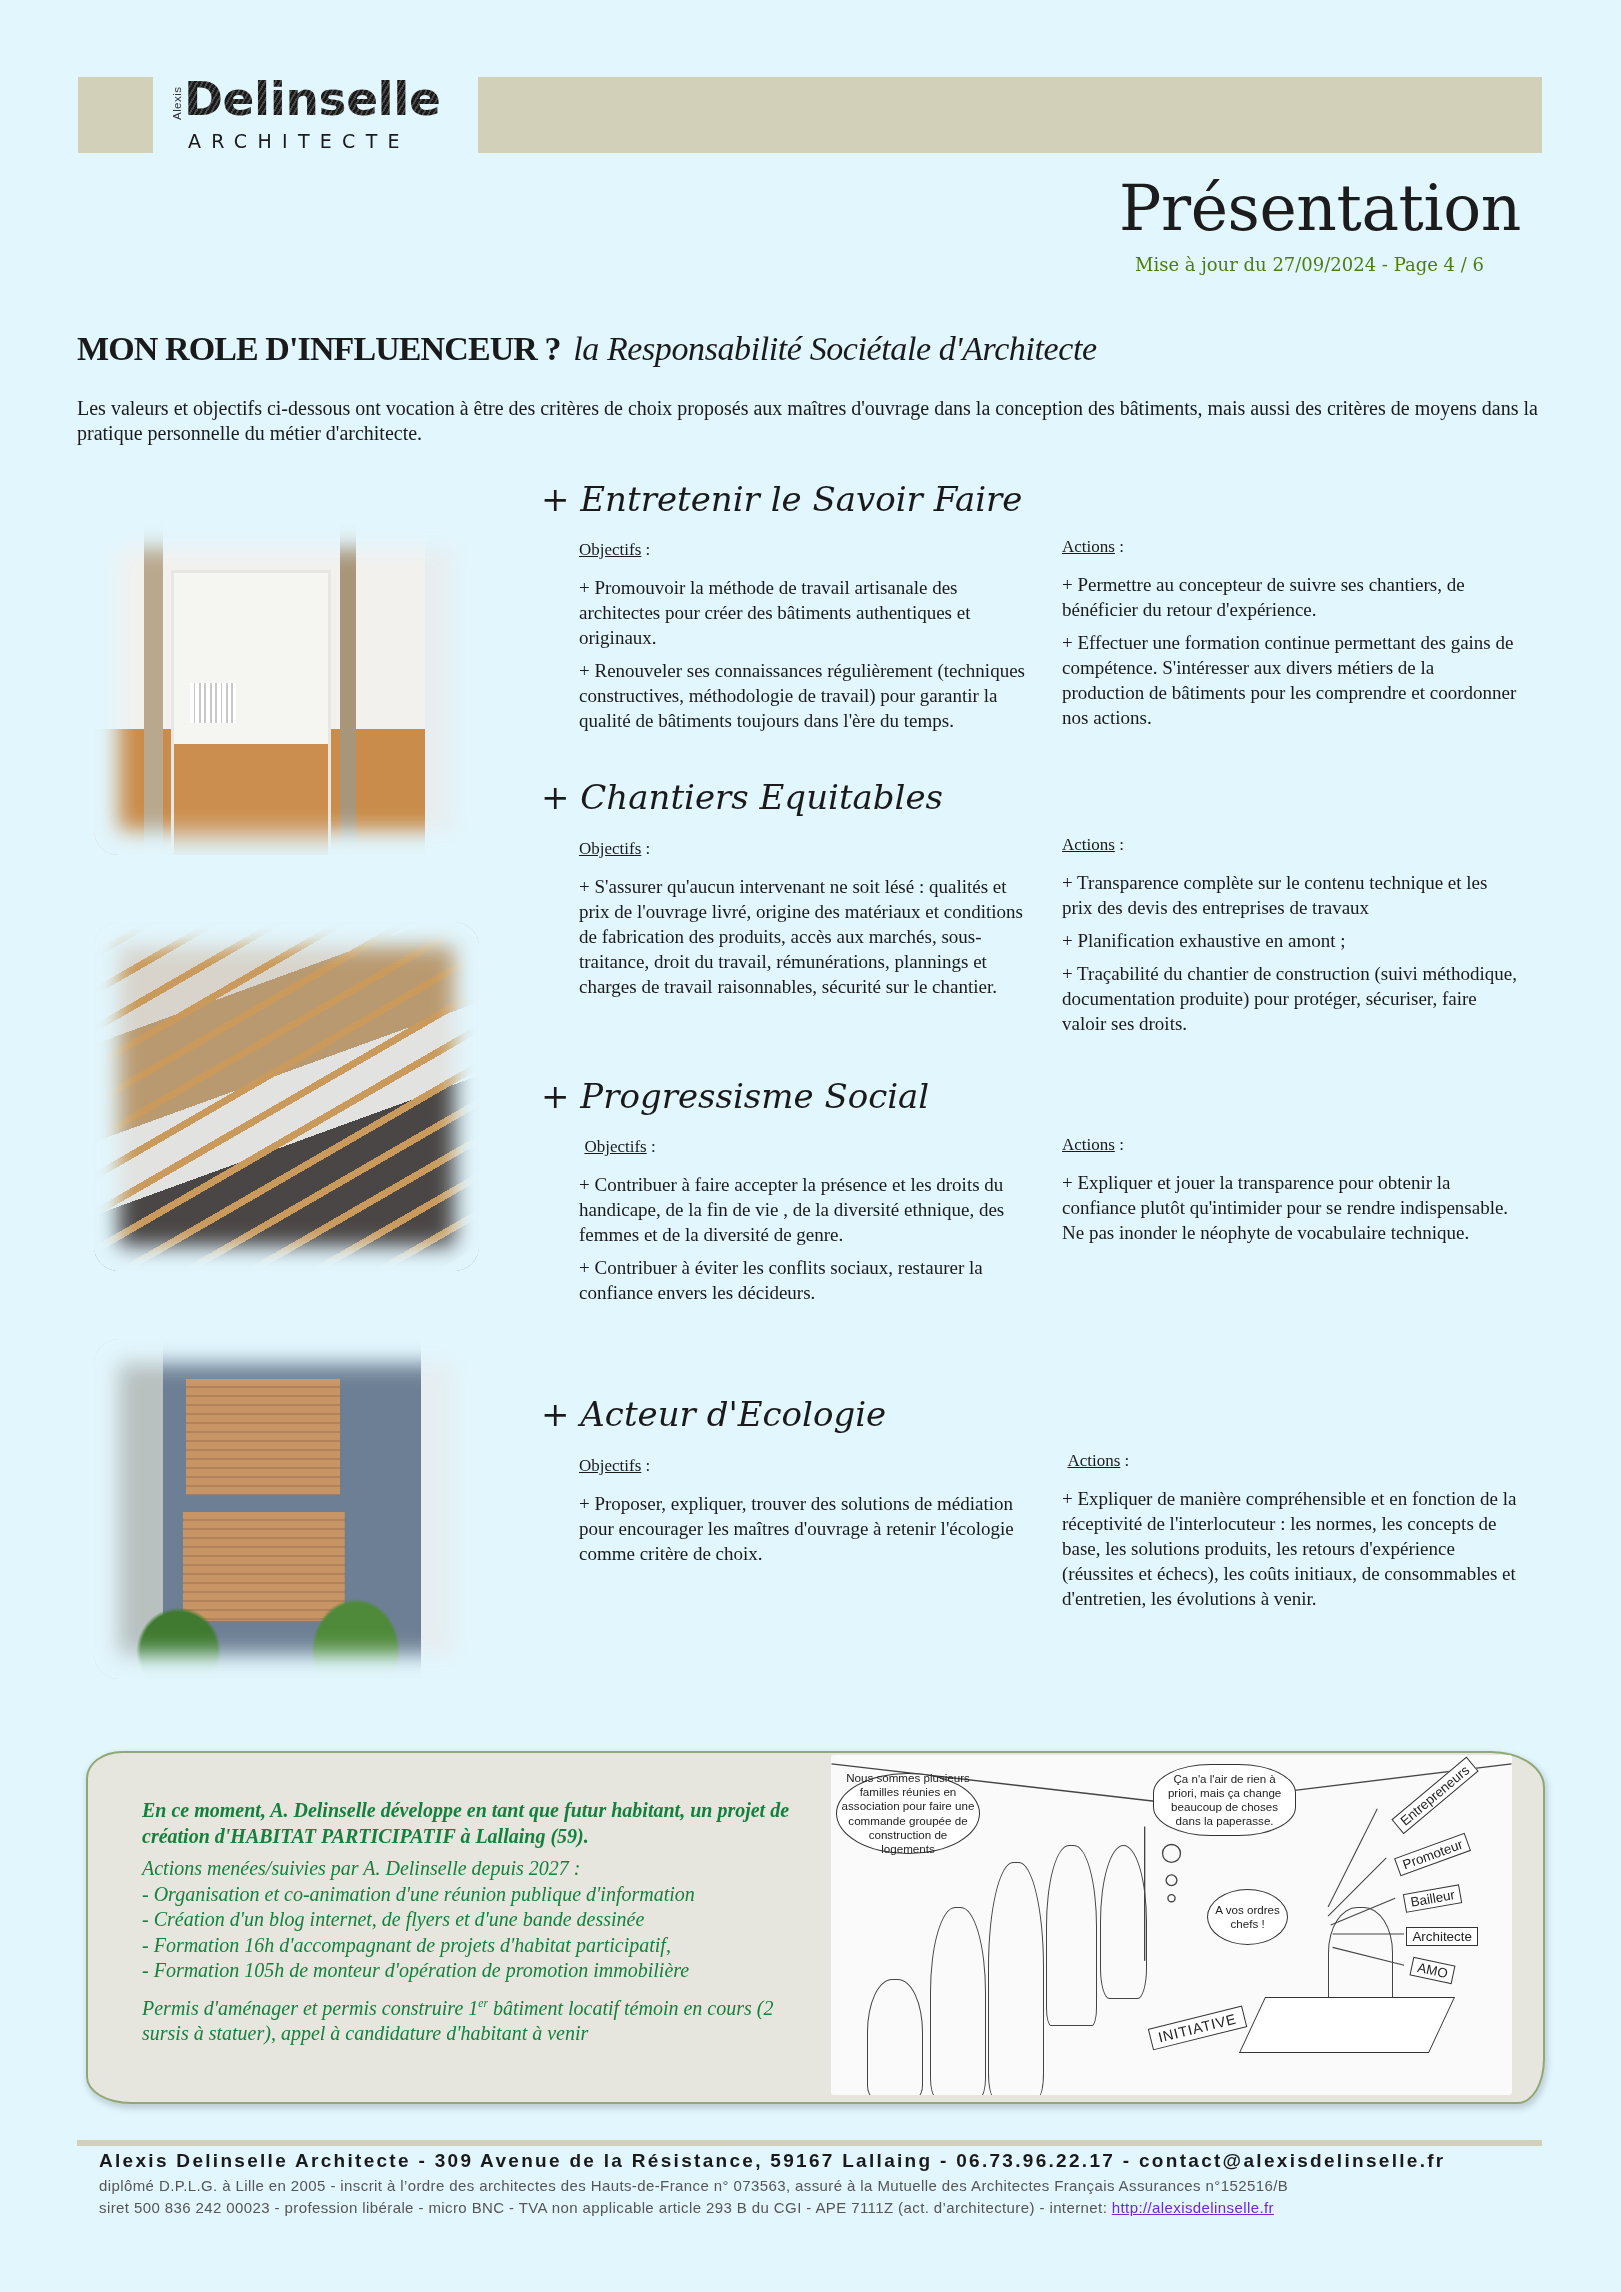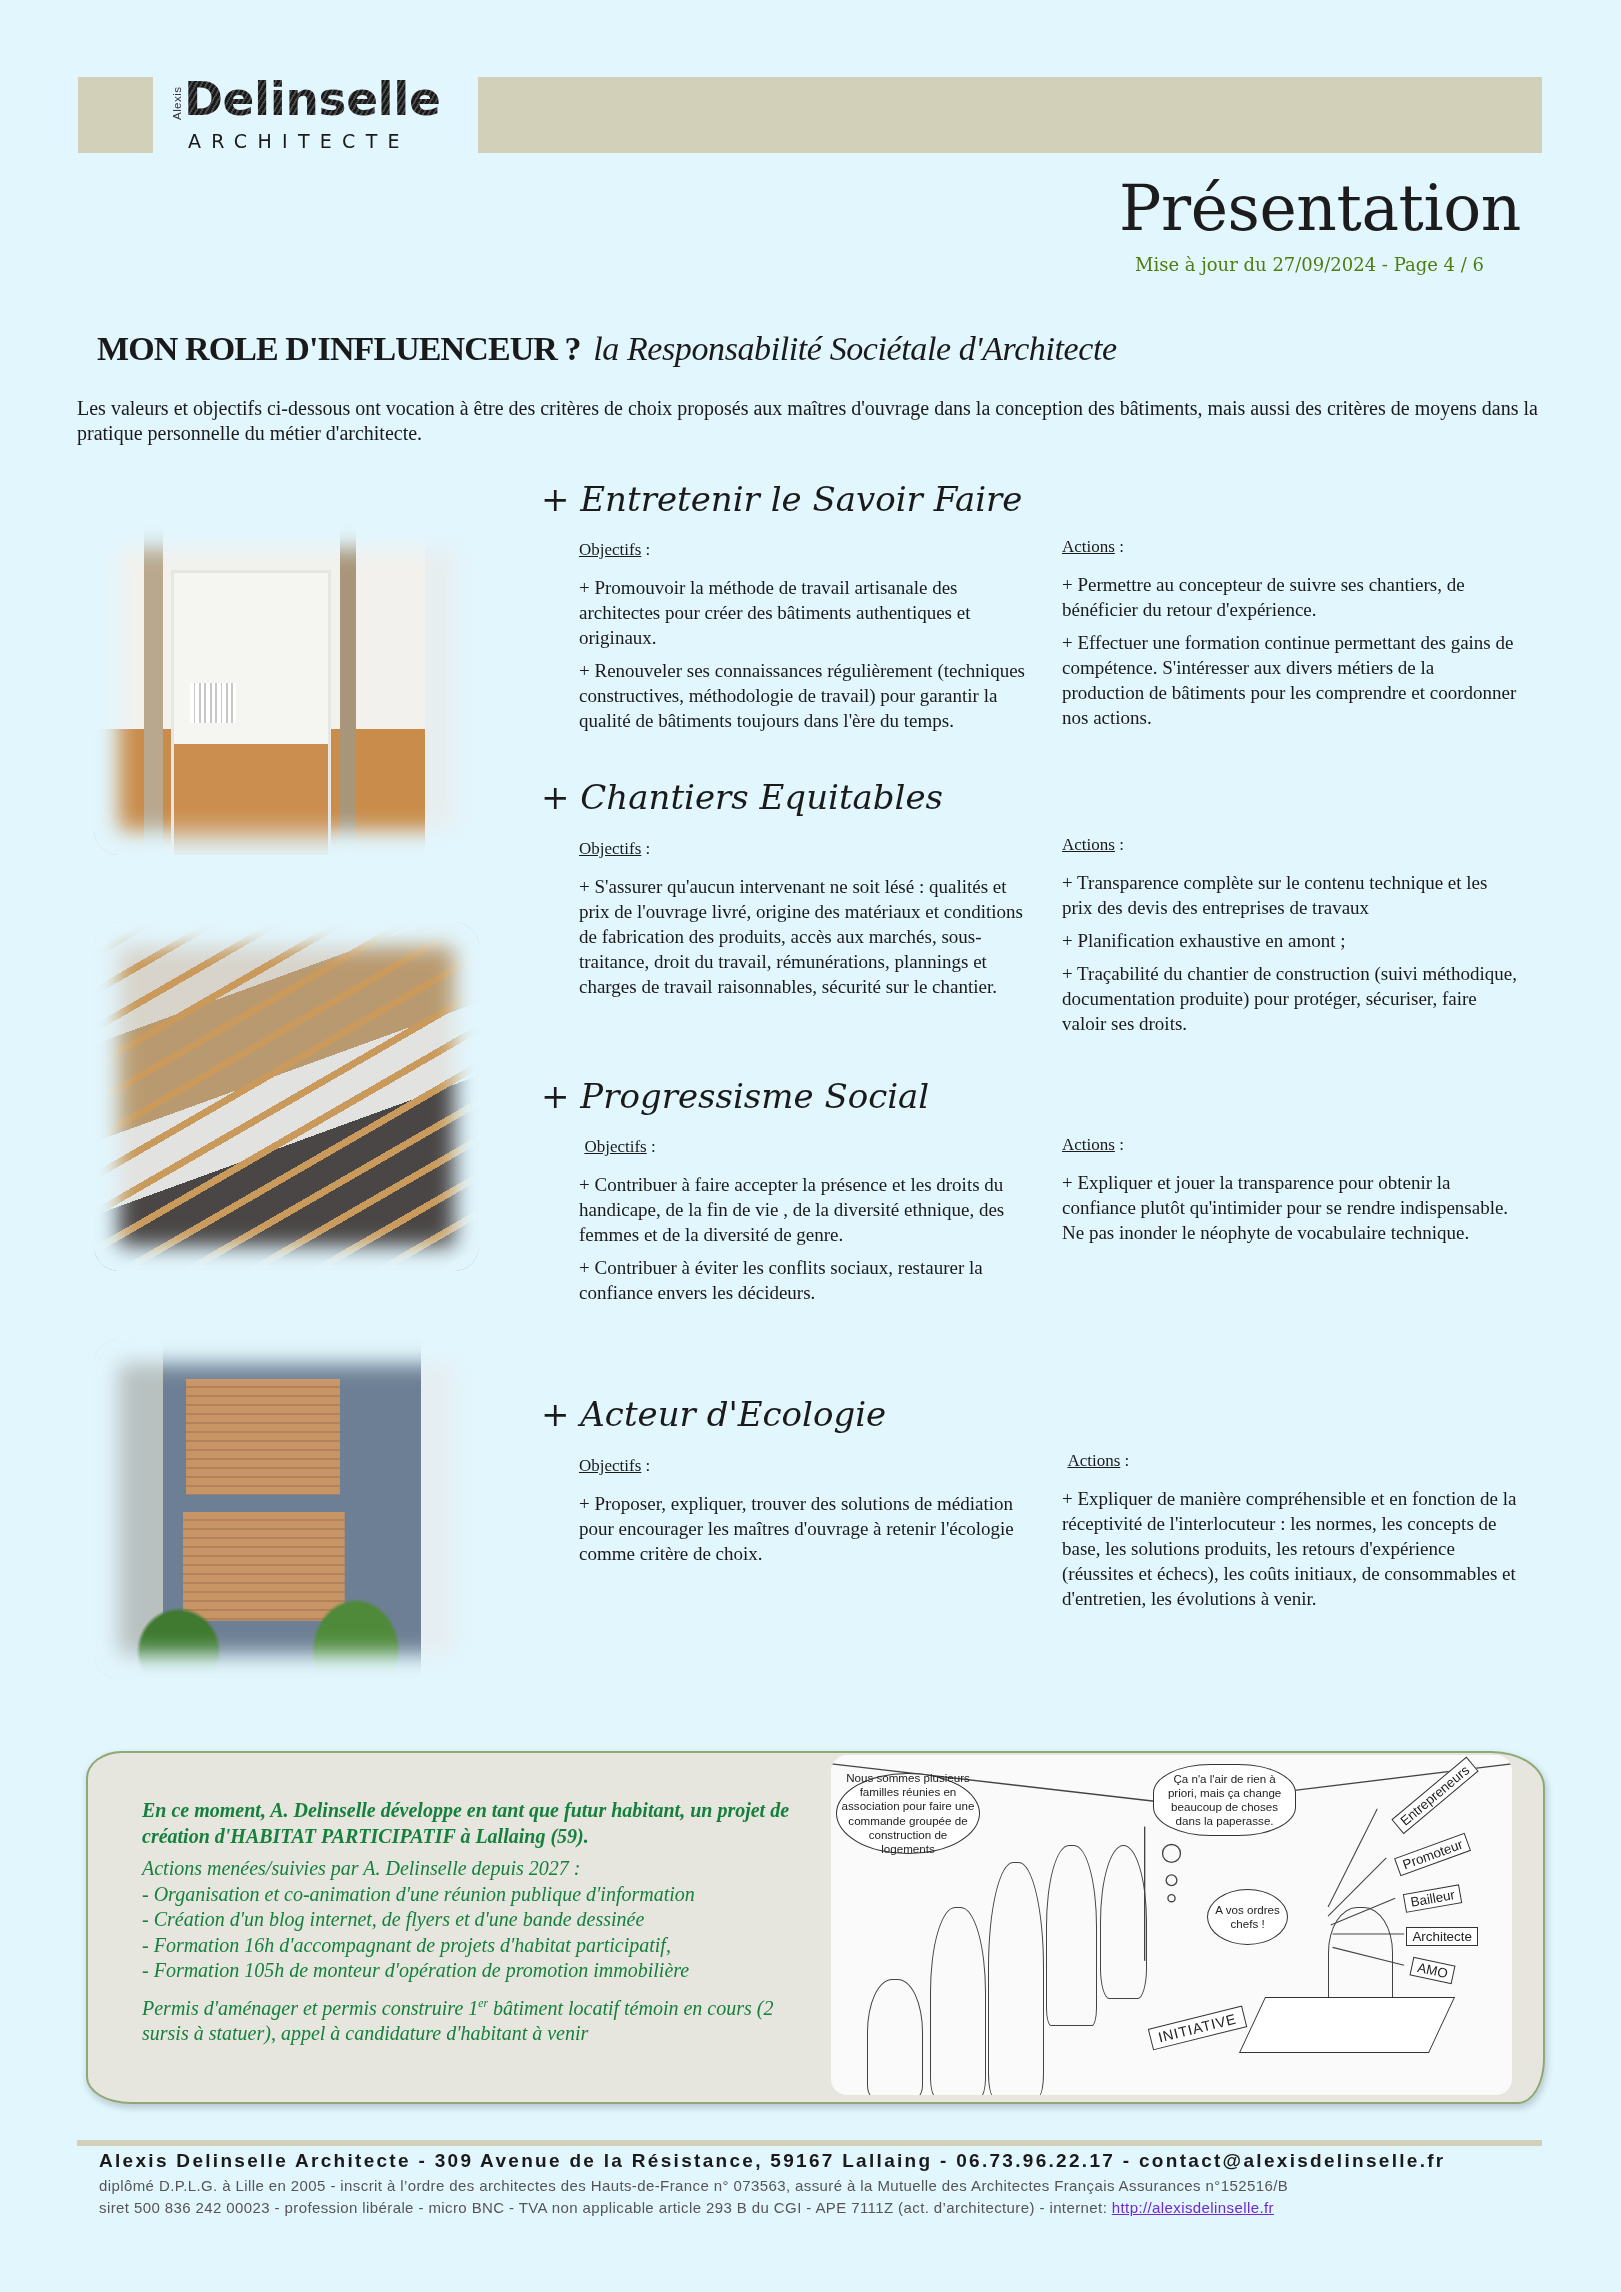--- a/index.html
+++ b/index.html
@@ -43,21 +43,20 @@
     }
     .subtitle {
       position: absolute; right: 137px; top: 254px;
       font-family: "DejaVu Serif", serif; font-size: 18px; color: #4d7c0f;
     }
     
     .h1 {
       position: absolute; left: 77px; top: 330px;
       font-size: 34px; font-weight: bold; letter-spacing: -0.9px; white-space: nowrap;
       font-family: "Liberation Serif", serif;
-      margin-left: 20px;
     }
     .h1 .ital { font-weight: normal; font-style: italic; margin-left: 12.5px; letter-spacing: -0.4px; }
     .intro {
       position: absolute; left: 77px; top: 396px; width: 1478px;
       font-family: "Liberation Serif", serif; font-size: 20px; line-height: 25px;
     }
     
     .photo {
       position: absolute; left: 94px; width: 385px;
       border-radius: 25px;
@@ -114,21 +113,21 @@
       box-shadow: 1.8px 3.6px 7.2px rgba(0,0,0,0.18);
     }
     .box-text {
       position: absolute; left: 142px; top: 1798px; width: 681px;
       font-family: "Liberation Serif", serif; font-size: 20px; line-height: 25.5px; color: #15803d; font-style: italic;
     }
     .box-text .bold { font-weight: bold; margin-bottom: 7.2px; }
     .box-text .lines { margin-bottom: 7.2px; }
     .cartoon {
       position: absolute; left: 831px; top: 1755px; width: 681px; height: 340px;
-      background: #fafafa; border-radius: 16px; overflow: hidden;
+      background: #fafafa; border-radius: 3px; overflow: hidden;
       font-family: "Liberation Sans", sans-serif; color: #222;
     }
     .bubble {
       position: absolute; border: 1.8px solid #333; border-radius: 50%;
       background: #fff; text-align: center; font-size: 11.6px; line-height: 14.3px;
       display: flex; align-items: center; justify-content: center; padding: 3.6px;
     }
     .tag {
       position: absolute; border: 1.8px solid #333; background: #fff;
       font-size: 13.4px; padding: 0.9px 5.4px; white-space: nowrap;

